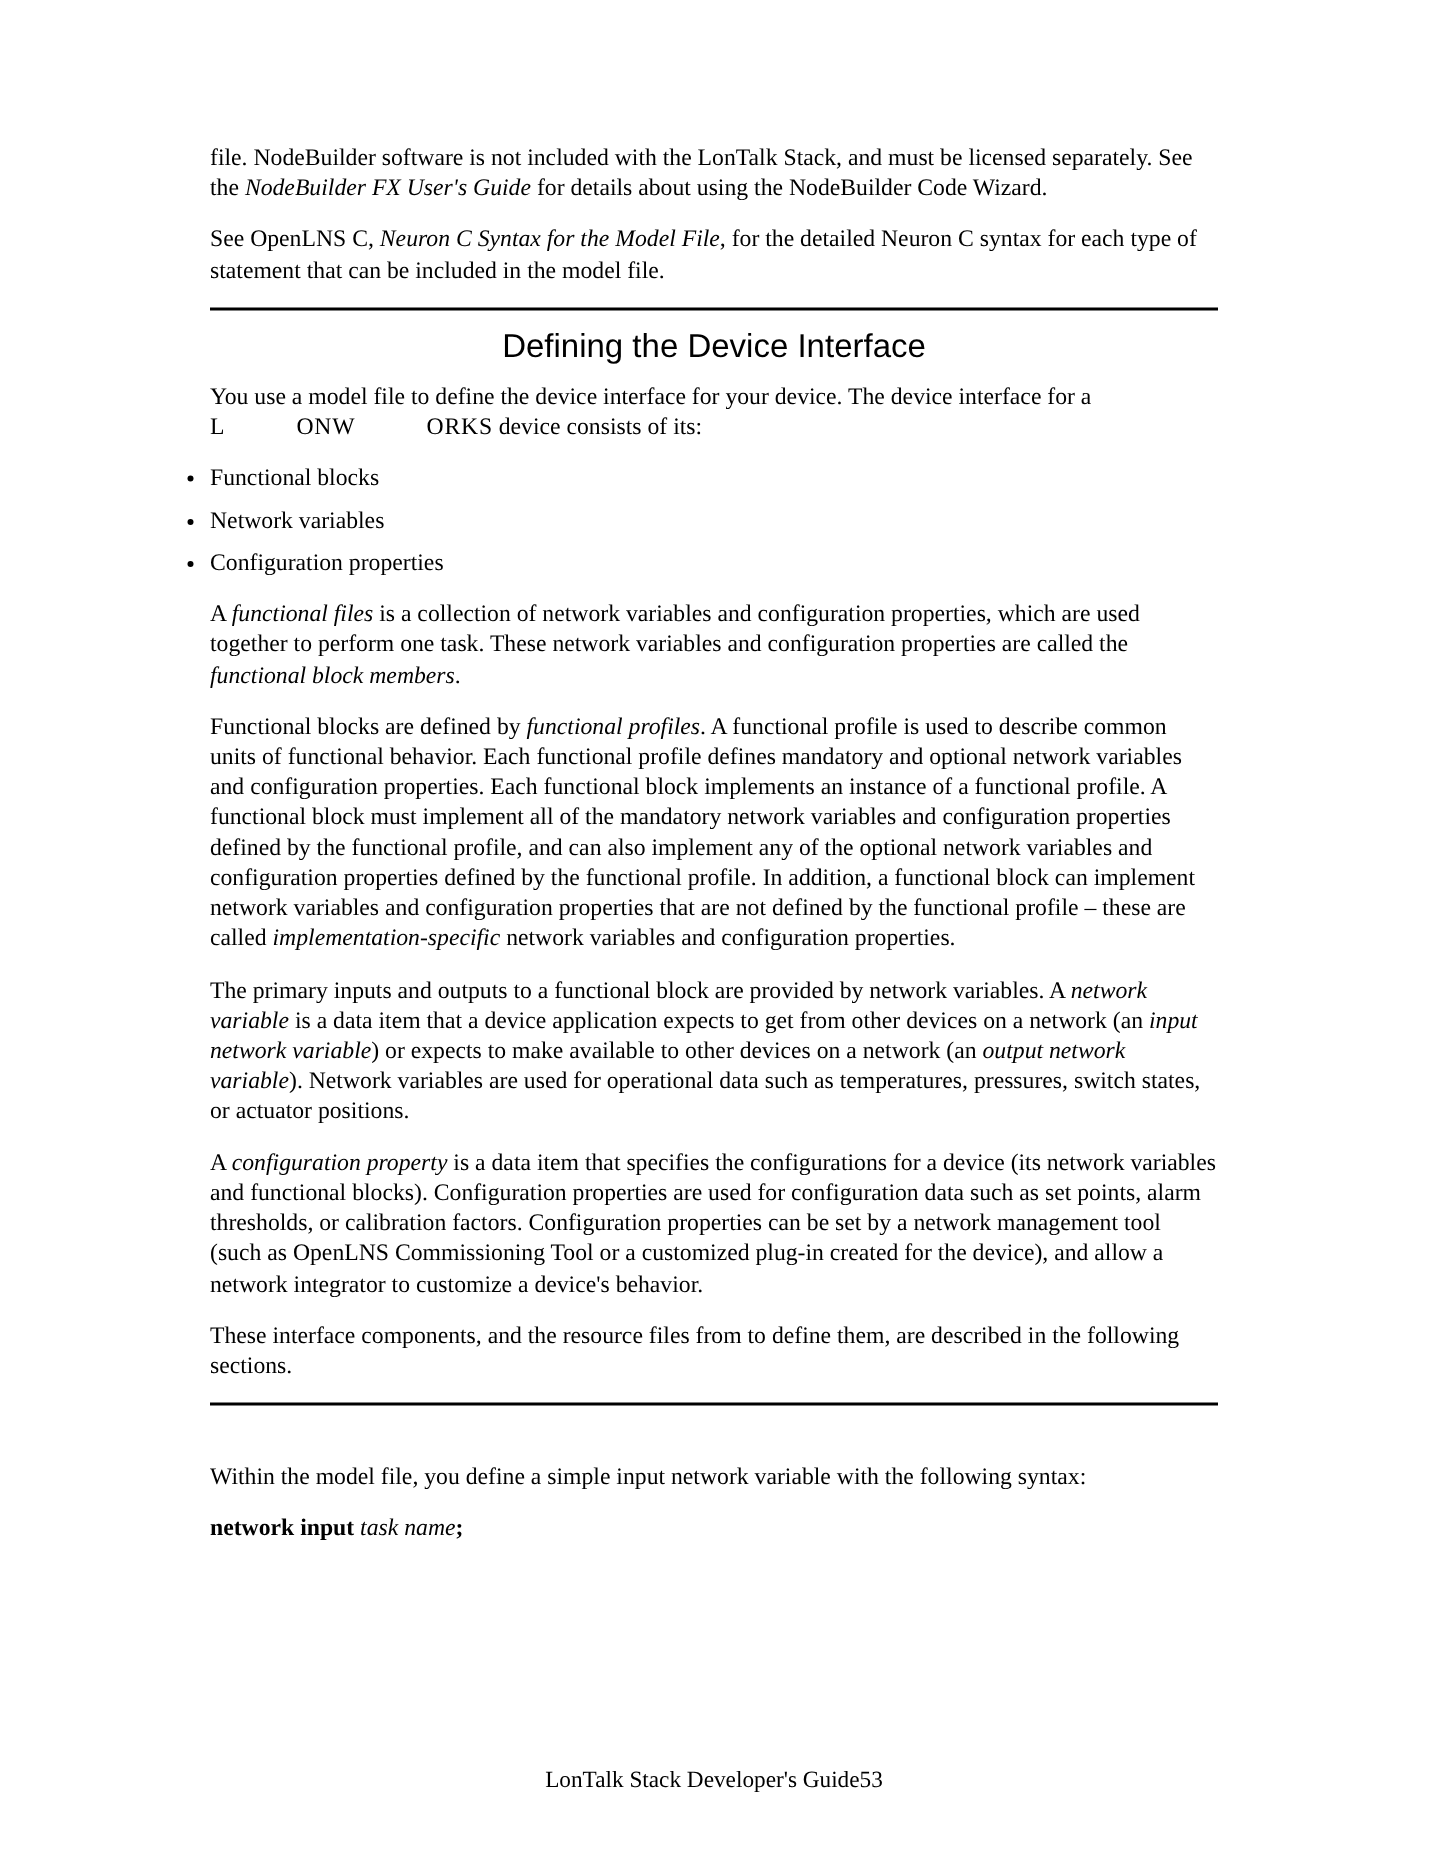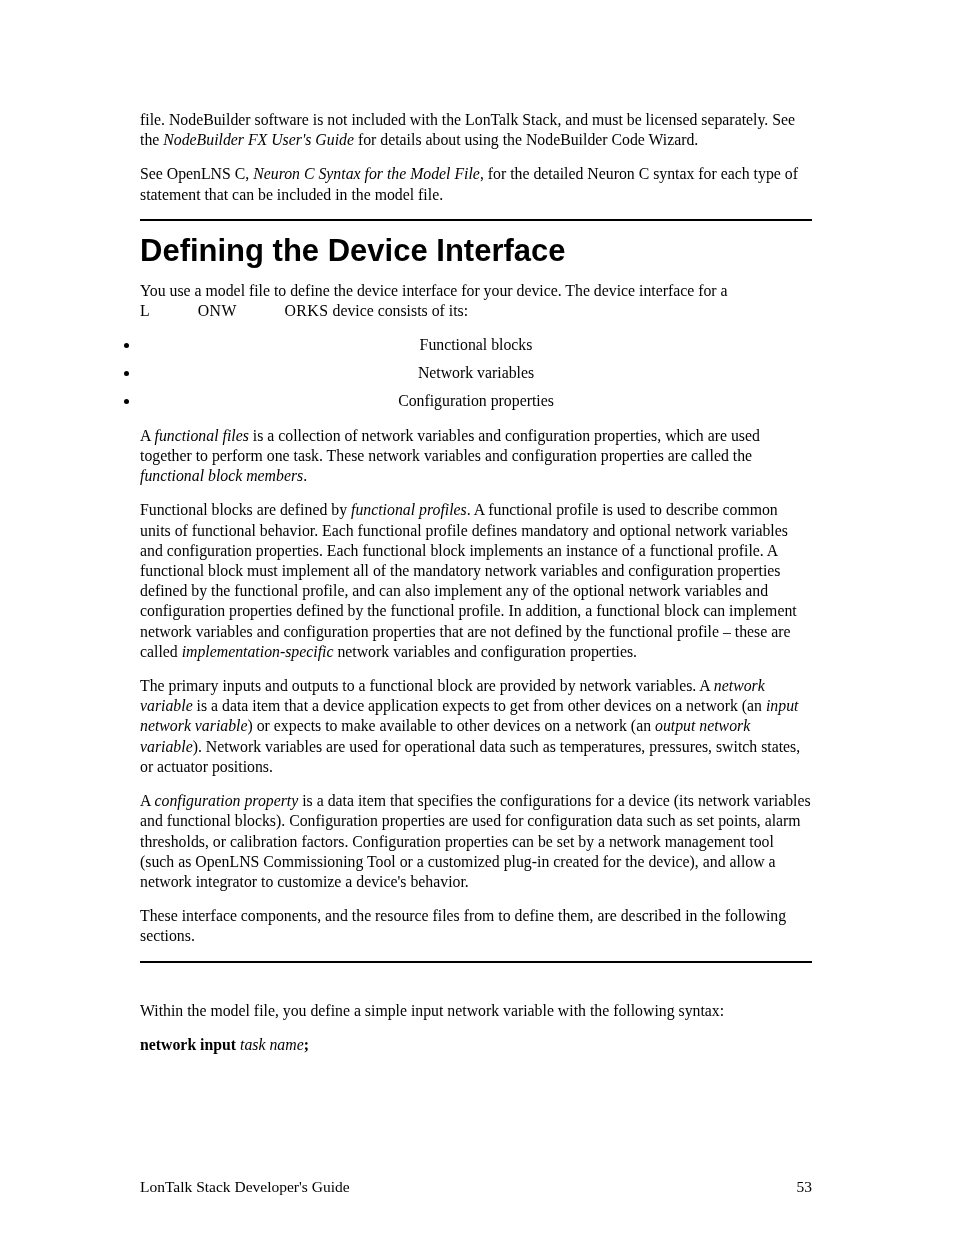--- a/index.html
+++ b/index.html
@@ -12,63 +12,63 @@
     color: #000;
     background: #fff;
     width: 954px;
     height: 1235px;
     position: relative;
     box-sizing: border-box;
   }
   .page {
     position: absolute;
     left: 140px;
-    top: 110px;
+    top: 96px;
     width: 672px;
   }
   .indent1 { margin-left: 80px; }
   .indent2 { margin-left: 138px; }
   .para { margin: 0 0 14px 0; text-align: left; }
   h1 {
     font-family: Arial, Helvetica, sans-serif;
-    font-size: 31px;
-    font-weight: bold;
+    font-size: 22px;
+    font-weight: normal;
     margin: 0 0 10px 0;
     padding-top: 6px;
+    text-align: center;
   }
   hr.thick {
     border: none;
     border-top: 2px solid #000;
     margin: 8px 0 4px 0;
   }
   hr.mid {
     border: none;
     border-top: 2px solid #000;
     margin: 14px 0 14px 0;
   }
   ul.bullets {
     list-style: disc;
     margin: 0 0 14px 0;
     padding-left: 0;
   }
   ul.bullets li {
     margin-left: 0;
     margin-bottom: 8px;
-    text-align: center;
   }
   .smallcaps { font-variant: small-caps; letter-spacing: 0.5px; margin-left: 48px; }
   em { font-style: italic; }
   .footer {
     position: absolute;
     left: 140px;
     bottom: 38px;
     width: 672px;
     font-size: 15.5px;
     display: flex;
-    justify-content: space-between;
+    justify-content: center;
   }
   b { font-weight: bold; text-align: center; }
 </style>
 </head>
 <body>
 
 <div class="page">
 
   <p class="para indent2">
     <span>file.  NodeBuilder software is not included with the LonTalk Stack, and must be licensed separately.  See the </span><em>NodeBuilder FX User's Guide</em><span> for details about using the NodeBuilder Code Wizard.</span>

